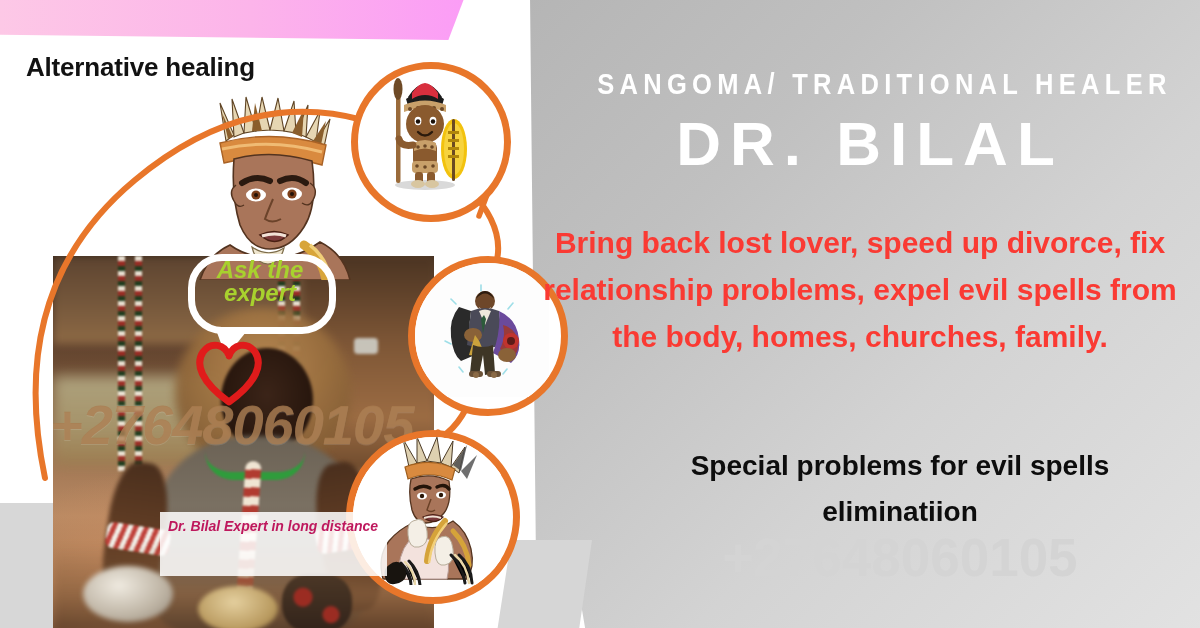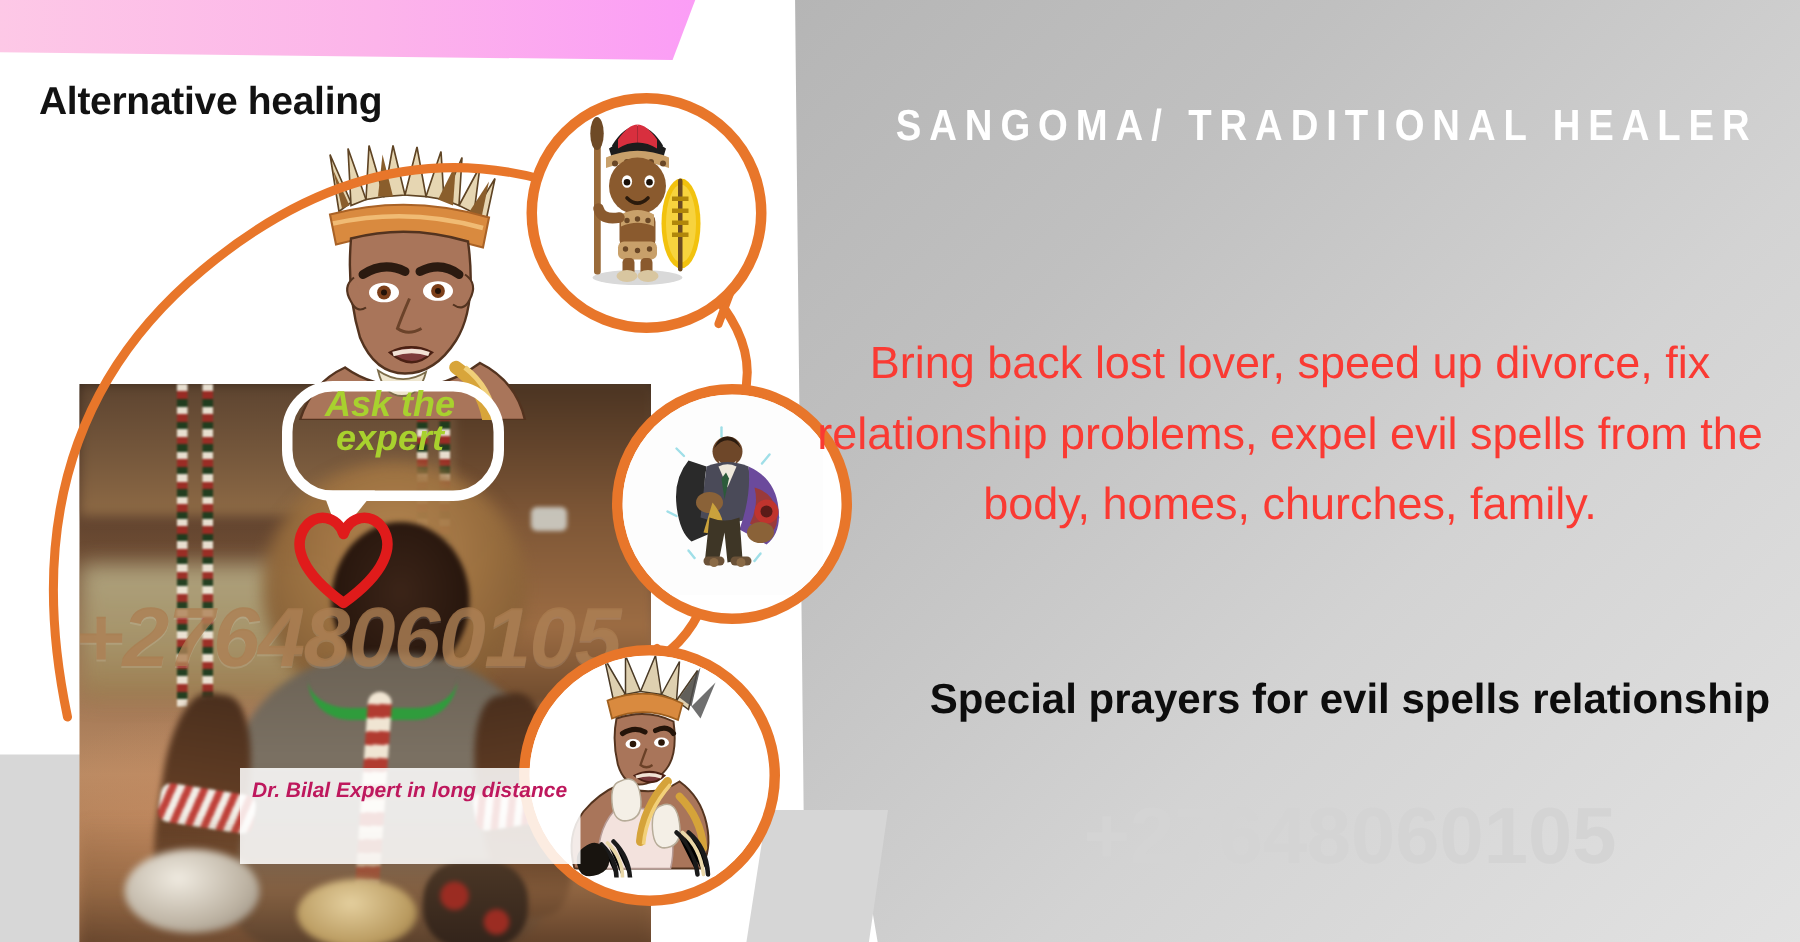--- a/index.html
+++ b/index.html
@@ -211,21 +211,21 @@
     transform:scaleX(.88);transform-origin:50% 50%;
     white-space:nowrap;
   }
   .bigname{
     position:absolute;left:560px;top:108px;width:620px;
     text-align:center;color:#ffffff;font-weight:bold;
     font-size:62px;letter-spacing:9px;white-space:nowrap;
   }
   .redtext{
     position:absolute;left:540px;top:219px;width:640px;
-    text-align:center;color:#fa3a33;font-weight:normal;
+    text-align:center;color:#fa3a33;font-weight:bold;
     font-size:30px;line-height:47px;
   }
   .blacktext{
     position:absolute;left:610px;top:443px;width:580px;
     text-align:center;color:#0d0d0d;font-weight:bold;
     font-size:28px;line-height:46px;
   }
   .wm-right{
     position:absolute;left:610px;top:527px;width:580px;
     text-align:center;color:#d4d4d4;font-weight:bold;
@@ -502,17 +502,18 @@
       <path d="M36 62 C 8 42, 2 24, 10 12 C 18 1, 32 4, 36 16 C 40 4, 54 1, 62 12 C 70 24, 64 42, 36 62 Z" fill="none" stroke="#e01b1b" stroke-width="7" stroke-linejoin="round"></path>
     </svg>
   </div>
 
   <div class="caption">
     <div>Dr. Bilal Expert in long distance</div>
 
   </div>
 
   <div class="kicker">SANGOMA/ TRADITIONAL HEALER</div>
+  <div class="bigname">DR. BILAL</div>
   <div class="redtext">Bring back lost lover, speed up divorce, fix relationship problems, expel evil spells from the body, homes, churches, family.</div>
-  <div class="blacktext">Special prayers for  evil spells relationship</div>
+  <div class="blacktext">Special problems for  evil spells eliminatiion</div>
   <div class="wm-right">+27648060105</div>
 
 </div>
 
 </body></html>

